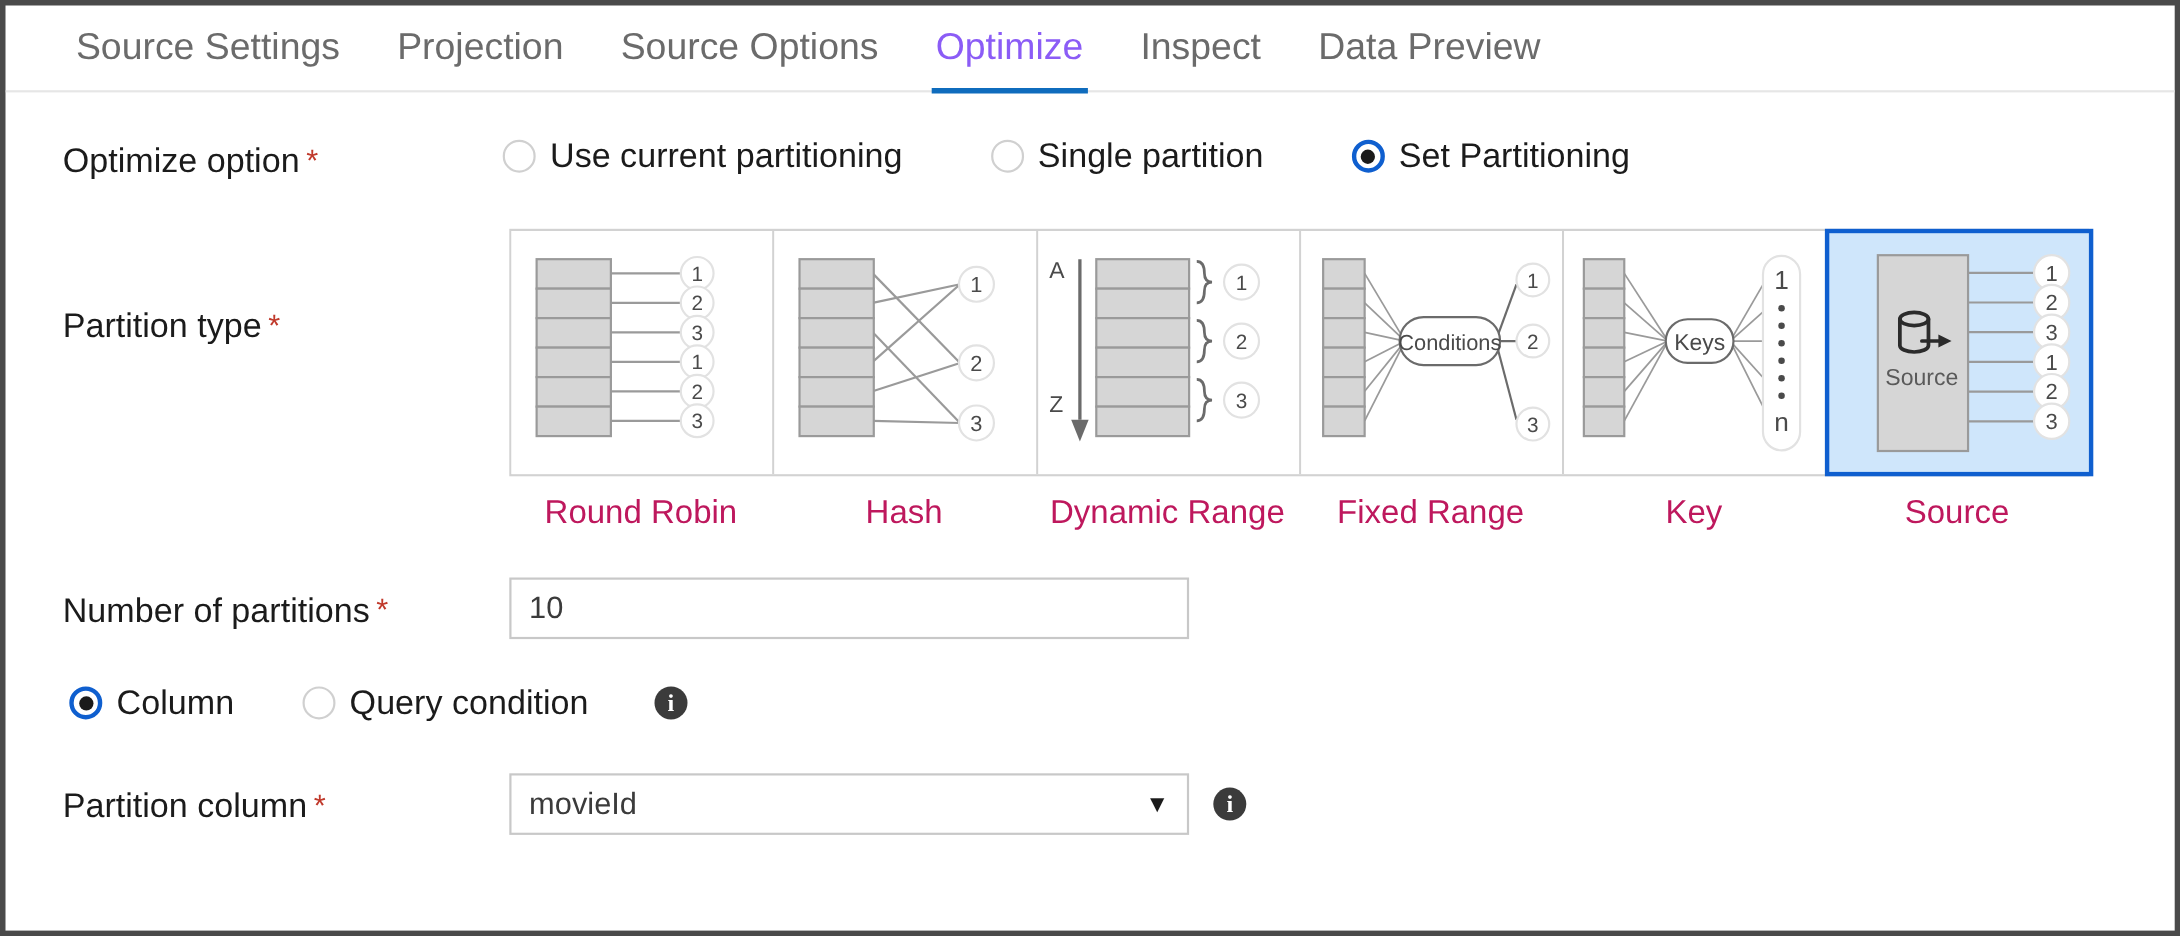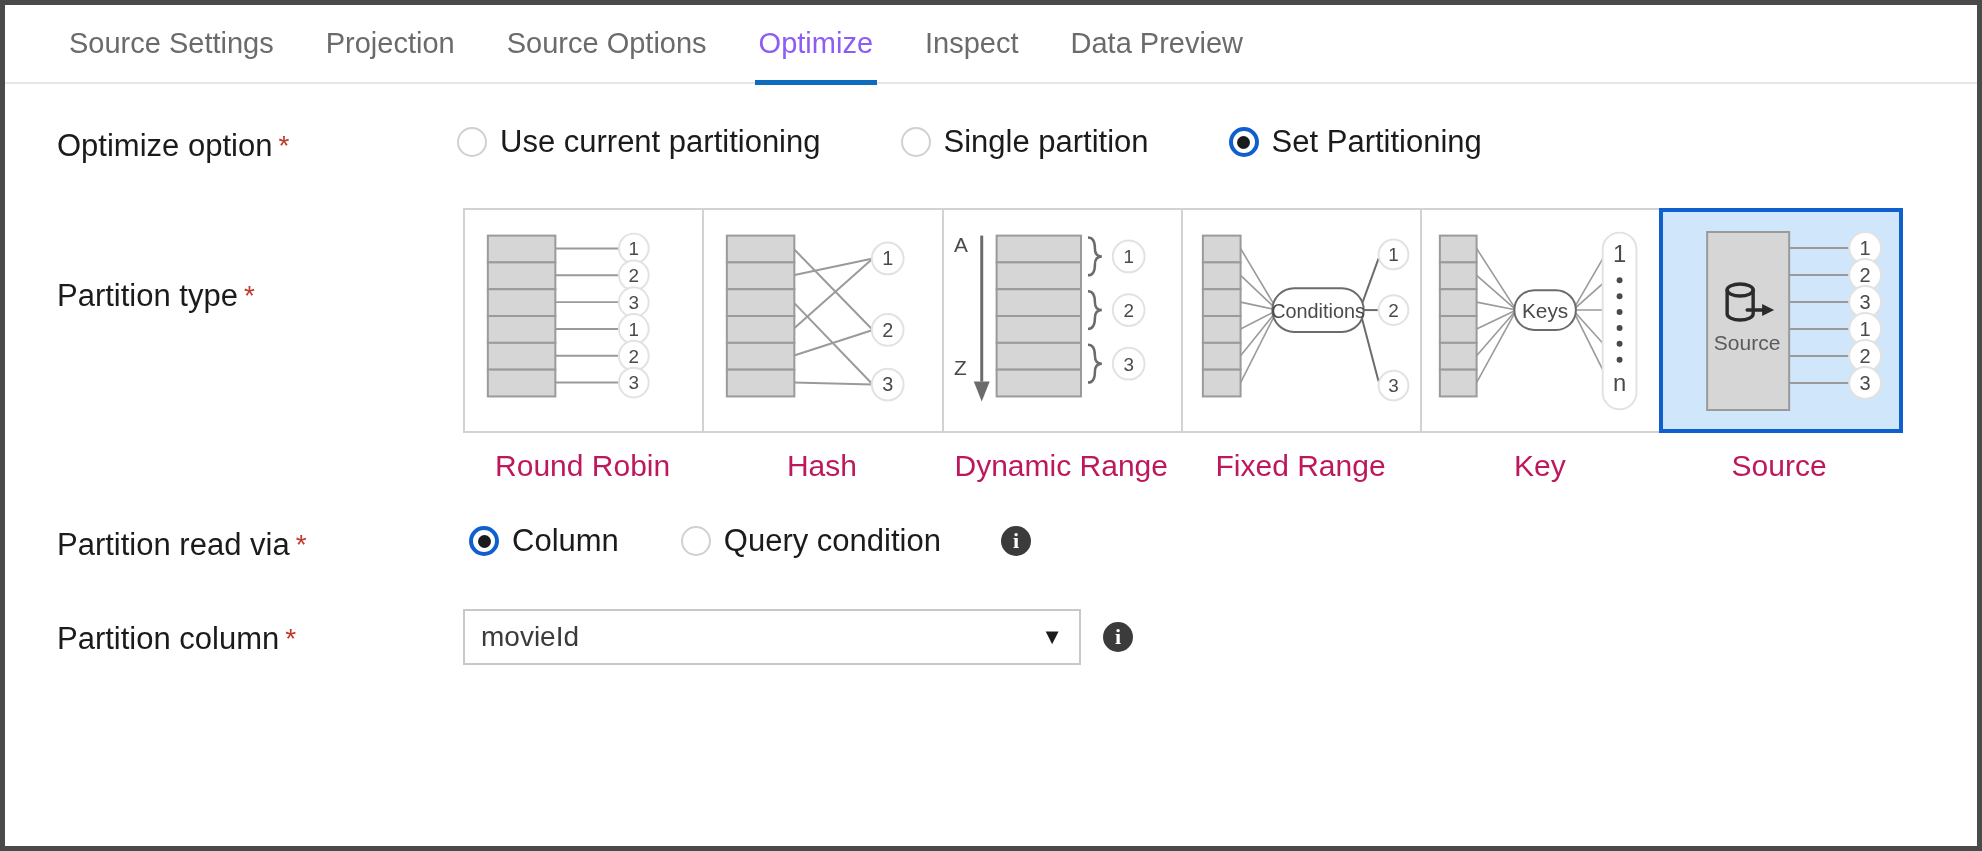--- a/index.html
+++ b/index.html
@@ -20,21 +20,21 @@
   .tabbar {
     position: relative;
     height: 79px;
     border-bottom: 2px solid #e6e6e6;
     display: flex;
     align-items: center;
     padding-left: 38px;
   }
   .tab {
     position: relative;
-    font-size: 29px;
+    font-size: 34px;
     color: #6b6b6b;
     padding: 0 26px;
     height: 79px;
     display: flex;
     align-items: center;
     cursor: pointer;
     white-space: nowrap;
   }
   .tab.active { color: #8b5cf6; }
   .tab.active::after {
@@ -441,25 +441,32 @@
           <span>Round Robin</span>
           <span>Hash</span>
           <span>Dynamic Range</span>
           <span>Fixed Range</span>
           <span>Key</span>
           <span>Source</span>
         </div>
       </div>
     </div>
 
+    <div class="row" style="margin-top:42px;">
+      <div class="row-label" style="width:406px; padding-top:12px;">
+        <span>Number of partitions</span><span class="req">*</span>
+      </div>
+      <div class="row-ctl">
+        <div class="textbox">
+          <span>10</span>
+        </div>
+      </div>
+    </div>
 
     <div class="row" style="margin-top:40px;">
-      <div class="row-label" style="width:406px;">
-        <span>Partition read via</span><span class="req">*</span>
-      </div>
       <div class="row-ctl radio-group" style="padding-left:6px;">
         <div class="radio-item" style="margin-right:62px;">
           <span class="radio-dot checked"></span>
           <span class="radio-label">Column</span>
         </div>
         <div class="radio-item">
           <span class="radio-dot"></span>
           <span class="radio-label">Query condition</span>
         </div>
         <div class="infoicon" style="margin-left:60px;">i</div>

